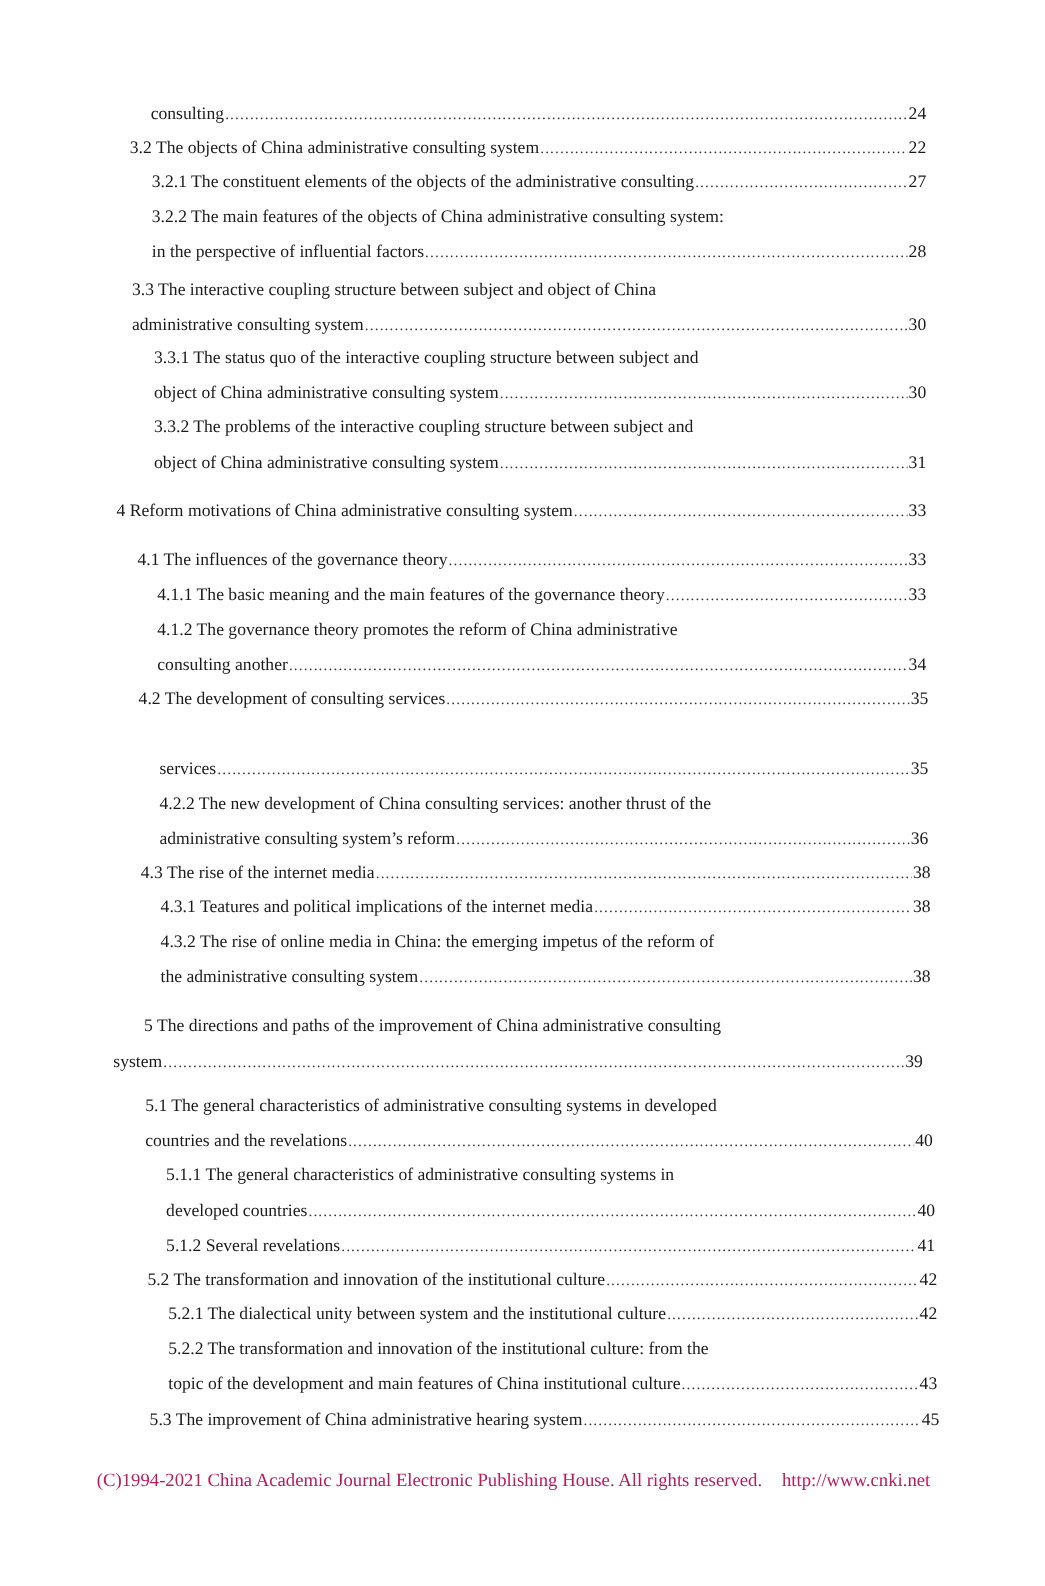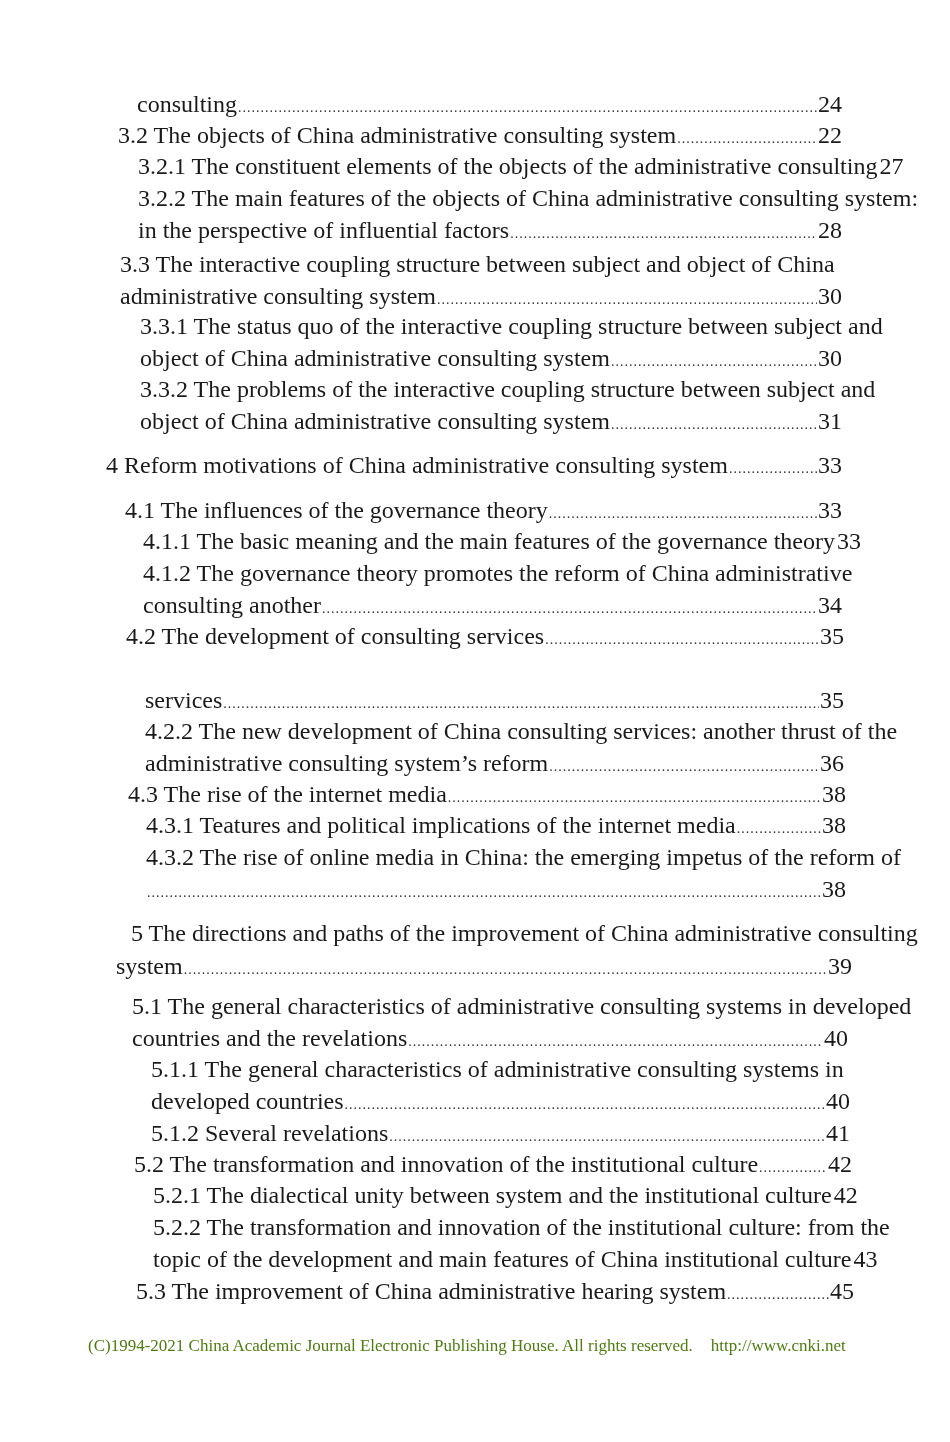--- a/index.html
+++ b/index.html
@@ -1,26 +1,26 @@
 <!DOCTYPE html>
 <html><head>
 <meta charset="utf-8">
 <style>
   html, body { margin:0; padding:0; background:#ffffff; }
   body { width:950px; height:1442px; position:relative; overflow:hidden;
          font-family:"Liberation Serif", serif; color:#1a1a1a; }
   .page { position:absolute; left:0; top:0; width:950px; height:1442px; }
-  .line { position:absolute; font-size:24px; line-height:24px; white-space:nowrap;
+  .line { position:absolute; font-size:16px; line-height:24px; white-space:nowrap;
           display:flex; align-items:baseline; }
   .line .txt { flex:0 0 auto; }
   .line .dots { flex:1 1 auto; overflow:hidden; margin:0 1px; letter-spacing:1px;
                 font-size:14px; color:#333; }
   .line .dots::before { content:"................................................................................................................................................................................................................................................................................................................"; }
   .line .pg { flex:0 0 auto; }
-  .footer { position:absolute; left:88px; top:1336px; font-size:17px; color:#4d7c0f;
+  .footer { position:absolute; left:88px; top:1336px; font-size:17px; color:#be185d;
             white-space:nowrap; }
   .footer .url { margin-left:18px; }
 </style>
 </head>
 <body>
 
 <div class="page" id="page">
     <div class="line" style="left: 137px; top: 92px; width: 705px;">
       <span class="txt">consulting</span>
       <span class="dots"></span>
@@ -116,27 +116,28 @@
     </div>
     <div class="line" style="left: 146px; top: 813px; width: 700px;">
       <span class="txt">4.3.1 Teatures and political implications of the internet media</span>
       <span class="dots"></span>
       <span class="pg">38</span>
     </div>
     <div class="line" style="left: 146px; top: 845px; width: auto;">
       <span class="txt">4.3.2 The rise of online media in China: the emerging impetus of the reform of</span>
     </div>
     <div class="line" style="left: 146px; top: 877px; width: 700px;">
+      <span class="txt">the administrative consulting system</span>
       <span class="dots"></span>
       <span class="pg">38</span>
     </div>
     <div class="line" style="left: 131px; top: 921px; width: auto;">
       <span class="txt">5 The directions and paths of the improvement of China administrative consulting</span>
     </div>
-    <div class="line" style="left: 116px; top: 954px; width: 736px;">
+    <div class="line" style="left: 103px; top: 954px; width: 736px;">
       <span class="txt">system</span>
       <span class="dots"></span>
       <span class="pg">39</span>
     </div>
     <div class="line" style="left: 132px; top: 994px; width: auto;">
       <span class="txt">5.1 The general characteristics of administrative consulting systems in developed</span>
     </div>
     <div class="line" style="left: 132px; top: 1026px; width: 716px; justify-content: space-between;">
       <span class="txt">countries and the revelations</span>
       <span class="dots"></span>

